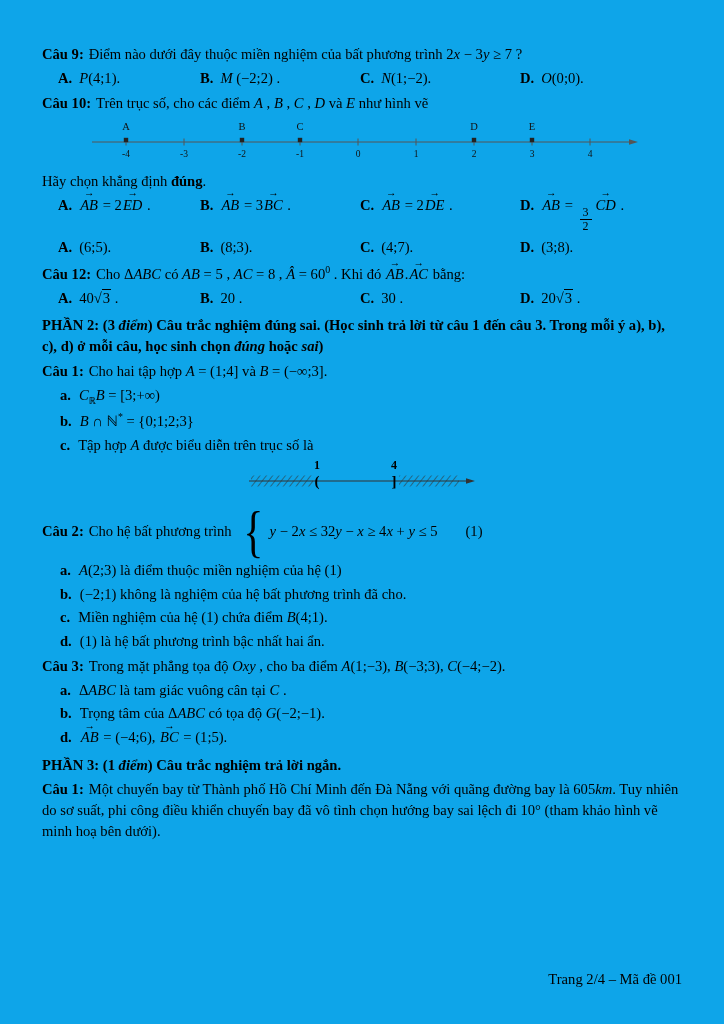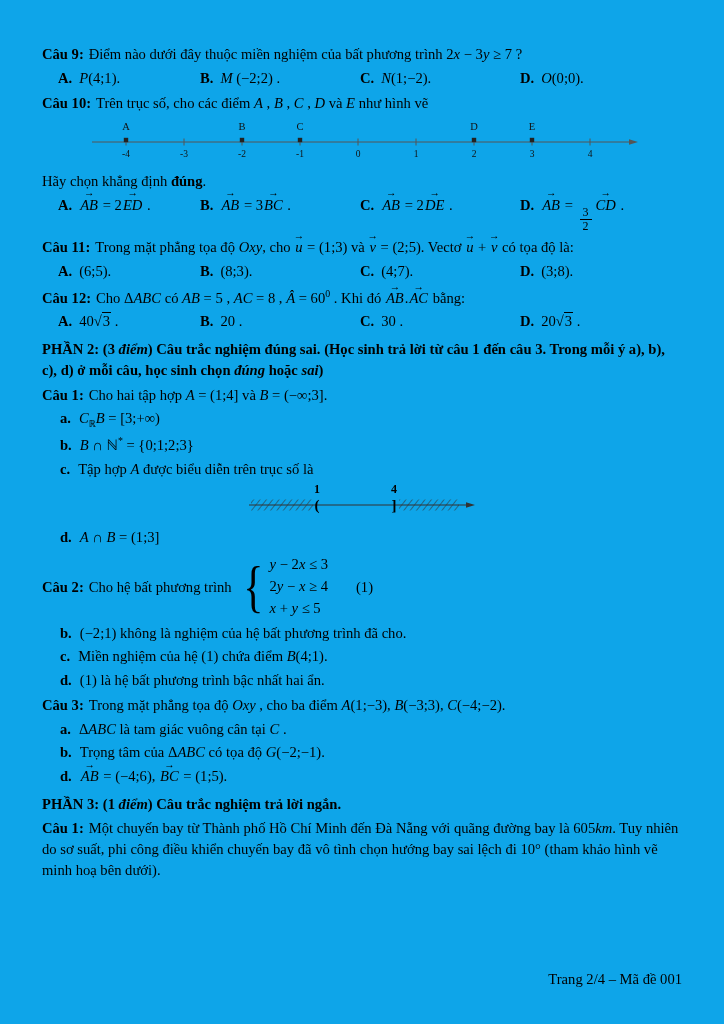--- a/index.html
+++ b/index.html
@@ -25,21 +25,21 @@
   .vec::after{content:"\2192";position:absolute;left:50%;transform:translateX(-50%);top:-0.80em;font-size:0.70em;font-style:normal;}
   .sqrt{white-space:nowrap;}
   .sqrt .rad{border-top:1px solid #000;padding:0 1px;}
   .frac{display:inline-flex;flex-direction:column;vertical-align:-0.5em;text-align:center;font-size:0.82em;line-height:1.08;margin:0 3px;}
   .frac .num{border-bottom:1px solid #000;padding:0 3px;}
   sub{font-size:0.68em;}
   sup{font-size:0.68em;}
   
   .sysrow{display:flex;align-items:center;margin:6px 0 2px 0;}
   .brace{font-size:56px;font-weight:400;line-height:0.9;margin:0 3px 0 8px;transform:scaleX(0.75);}
-  .syslines{display:inline-flex;flex-direction:column;line-height:1.5;}
+  .syslines{display:inline-flex;flex-direction:row;line-height:1.5;}
   .systag{margin-left:28px;}
   
   .fig1{margin:3px 0 0 44px;}
   .fig2{margin:1px 0 2px 205px;}
   svg text{font-family:"Liberation Serif",serif;}
   .ptg{font-size:10.5px;fill:#111;}
   .tkg{font-size:9.5px;fill:#111;}
   .bracket{font-size:15px;font-weight:bold;fill:#000;}
   .intnum{font-size:12px;font-weight:bold;fill:#000;}
   .footer{position:absolute;right:42px;bottom:34px;}
@@ -135,21 +135,20 @@
           <b>D.</b>
           <span><span class="vec">AB</span> = <span class="frac">
               <span class="num">3</span>
               <span class="den">2</span>
             </span><span class="vec">CD</span> .</span>
         </div>
     </div>
   </section>
 
   <section>
-    <p class="q"><b class="qlab">Câu 11:</b><span class="qtext">Trong mặt phẳng tọa độ <i>Oxy</i>,  cho <span class="vec">u</span> = (1;3) và <span class="vec">v</span> = (2;5). Vectơ <span class="vec">u</span> + <span class="vec">v</span> có tọa độ là:</span></p>
     <div class="opts">
       <div class="opt">
           <b>A.</b>
           <span>(6;5).</span>
         </div>
       <div class="opt">
           <b>B.</b>
           <span>(8;3).</span>
         </div>
       <div class="opt">
@@ -204,35 +203,35 @@
         <polygon points="228,22 219,19.2 219,24.8" fill="#333"></polygon>
         <rect x="4" y="16.5" width="62" height="11" fill="url(#hatch)"></rect>
         <rect x="152" y="16.5" width="60" height="11" fill="url(#hatch)"></rect>
         <text x="70" y="27" class="bracket" text-anchor="middle">(</text>
         <text x="147" y="27" class="bracket" text-anchor="middle">]</text>
         <text x="70" y="10" class="intnum" text-anchor="middle">1</text>
         <text x="147" y="10" class="intnum" text-anchor="middle">4</text>
       </svg>
     </div>
 
-    <p class="item"><b>d.</b><span><i>A</i> ∩ <i>B</i> = (1;3]</span></p>
   </section>
 
   <section>
     <div class="sysrow">
       <b class="qlab">Câu 2:</b>
       <span>Cho hệ bất phương trình</span>
       <span class="brace">{</span>
       <span class="syslines">
         <span><i>y</i> − 2<i>x</i> ≤ 3</span>
         <span>2<i>y</i> − <i>x</i> ≥ 4</span>
         <span><i>x</i> + <i>y</i> ≤ 5</span>
       </span>
       <span class="systag">(1)</span>
     </div>
+    <p class="item"><b>a.</b><span><i>A</i>(2;3) là điểm thuộc miền nghiệm của hệ (1)</span></p>
     <p class="item"><b>b.</b><span>(−2;1) không là nghiệm của hệ bất phương trình đã cho.</span></p>
     <p class="item"><b>c.</b><span>Miền nghiệm của hệ (1) chứa điểm <i>B</i>(4;1).</span></p>
     <p class="item"><b>d.</b><span>(1) là hệ bất phương trình bậc nhất hai ẩn.</span></p>
   </section>
 
   <section>
     <p class="q"><b class="qlab">Câu 3:</b><span class="qtext">Trong mặt phẳng tọa độ <i>Oxy</i> , cho ba điểm <i>A</i>(1;−3), <i>B</i>(−3;3), <i>C</i>(−4;−2).</span></p>
     <p class="item"><b>a.</b><span>Δ<i>ABC</i> là tam giác vuông cân tại <i>C</i> .</span></p>
     <p class="item"><b>b.</b><span>Trọng tâm của Δ<i>ABC</i> có tọa độ <i>G</i>(−2;−1).</span></p>
     <p class="item"><b>d.</b><span><span class="vec">AB</span> = (−4;6), <span class="vec">BC</span> = (1;5).</span></p>

